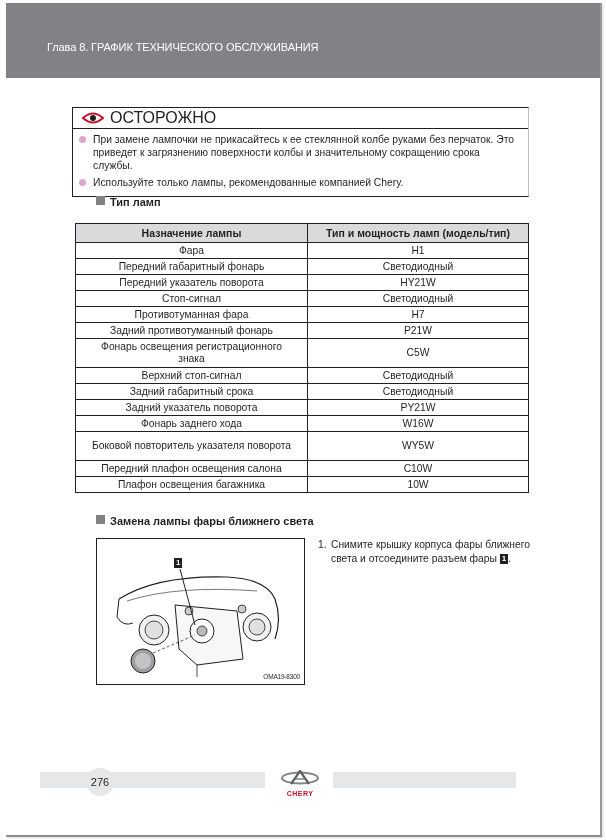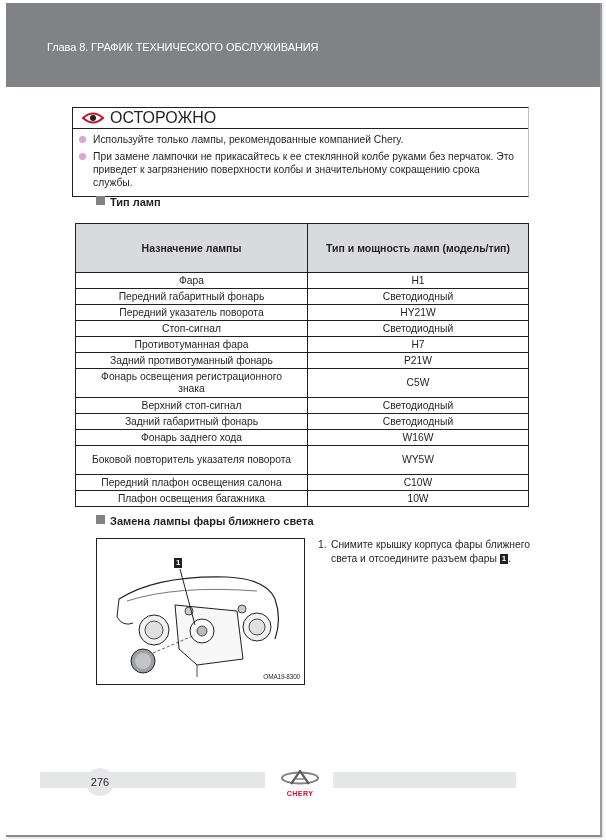--- a/index.html
+++ b/index.html
@@ -6,21 +6,21 @@
   body {
     width: 606px; height: 840px; background: #ffffff; position: relative; overflow: hidden;
     font-family: "Liberation Sans", "DejaVu Sans", sans-serif; color: #231f20;
   }
   .page {
     position: absolute; left: 6px; top: 3px; width: 594px; height: 832px;
     background: #ffffff; border-right: 2px solid #9a9a9a; border-bottom: 2px solid #8c8c8c;
     box-shadow: 1px 1px 2px rgba(0,0,0,0.15);
   }
   .header-band {
-    position: absolute; left: 0; top: 0; width: 594px; height: 84px; background: #808285;
+    position: absolute; left: 0; top: 0; width: 594px; height: 75px; background: #808285;
   }
   .header-title {
     position: absolute; left: 41px; top: 38px; font-size: 11px; color: #ffffff; letter-spacing: -0.1px;
   }
   
   .caution {
     position: absolute; left: 72px; top: 107px; width: 455px; border: 1px solid #231f20; border-right: 1px solid #bfbfbf;
   }
   .caution-head {
     height: 20px; border-bottom: 1px solid #231f20; display: flex; align-items: center; padding-left: 9px;
@@ -32,21 +32,21 @@
   .bullet { width: 7px; height: 7px; border-radius: 50%; background: #dba6cc; margin-top: 3px; margin-right: 7px; flex: 0 0 7px; }
   .section-title {
     position: absolute; font-size: 11px; font-weight: bold; display: flex; align-items: flex-start;
   }
   .sq { width: 9px; height: 9px; background: #808285; margin-right: 5px; display: inline-block; }
   
   table.lamps {
     position: absolute; left: 75px; top: 223px; width: 454px; border-collapse: collapse; font-size: 10.3px;
   }
   table.lamps th {
-    background: #d9dadb; font-weight: bold; height: 18px; border: 1px solid #231f20; padding: 15px 2px; font-size: 10.5px;
+    background: #d9dadb; font-weight: bold; height: 18px; border: 1px solid #231f20; padding: 0 2px; font-size: 10.5px;
   }
   table.lamps td {
     border: 1px solid #231f20; text-align: center; padding: 0 3px; height: 15px; line-height: 12px;
   }
   table.lamps td.tall { height: 28px; }
   
   .figure {
     position: absolute; left: 96px; top: 538px; width: 207px; height: 145px; border: 1px solid #231f20; background: #fff;
   }
   .fig-code { position: absolute; right: 4px; bottom: 4px; font-size: 6.5px; letter-spacing: -0.2px; }
@@ -79,25 +79,25 @@
   <div class="caution-head">
     <svg class="eye-icon" viewBox="0 0 22 12">
       <path d="M1 6 Q11 -3 21 6 Q11 15 1 6 Z" fill="#ffffff" stroke="#c8102e" stroke-width="2"></path>
       <circle cx="11" cy="6" r="3" fill="#231f20"></circle>
     </svg>
     <span>ОСТОРОЖНО</span>
   </div>
   <div class="caution-body">
     <div class="caution-item">
       <span class="bullet"></span>
-      <span>Используйте только лампы, рекомендованные компанией Chery.</span>
+      <span>При замене лампочки не прикасайтесь к ее стеклянной колбе руками без перчаток. Это приведет к загрязнению поверхности колбы и значительному сокращению срока службы.</span>
     </div>
     <div class="caution-item">
       <span class="bullet"></span>
-      <span>При замене лампочки не прикасайтесь к ее стеклянной колбе руками без перчаток. Это приведет к загрязнению поверхности колбы и значительному сокращению срока службы.</span>
+      <span>Используйте только лампы, рекомендованные компанией Chery.</span>
     </div>
   </div>
 </div>
 
 <div class="section-title" style="left:96px; top:196px;">
   <span class="sq"></span>
   <span>Тип ламп</span>
 </div>
 
 <table class="lamps">
@@ -134,22 +134,26 @@
       </tr>
     <tr>
         <td class="tall" style="padding:0 14px;">Фонарь освещения регистрационного знака</td>
         <td>C5W</td>
       </tr>
     <tr>
         <td>Верхний стоп-сигнал</td>
         <td>Светодиодный</td>
       </tr>
     <tr>
-        <td>Задний габаритный фонарь</td>
-        <td>Светодиодный</td>
+        <td>Задний габаритный срока</td>
+        <td>Светодиодный</td>
+      </tr>
+    <tr>
+        <td>Задний указатель поворота</td>
+        <td>PY21W</td>
       </tr>
     <tr>
         <td>Фонарь заднего хода</td>
         <td>W16W</td>
       </tr>
     <tr>
         <td class="tall" style="padding:0 10px;">Боковой повторитель указателя поворота</td>
         <td>WY5W</td>
       </tr>
     <tr>

